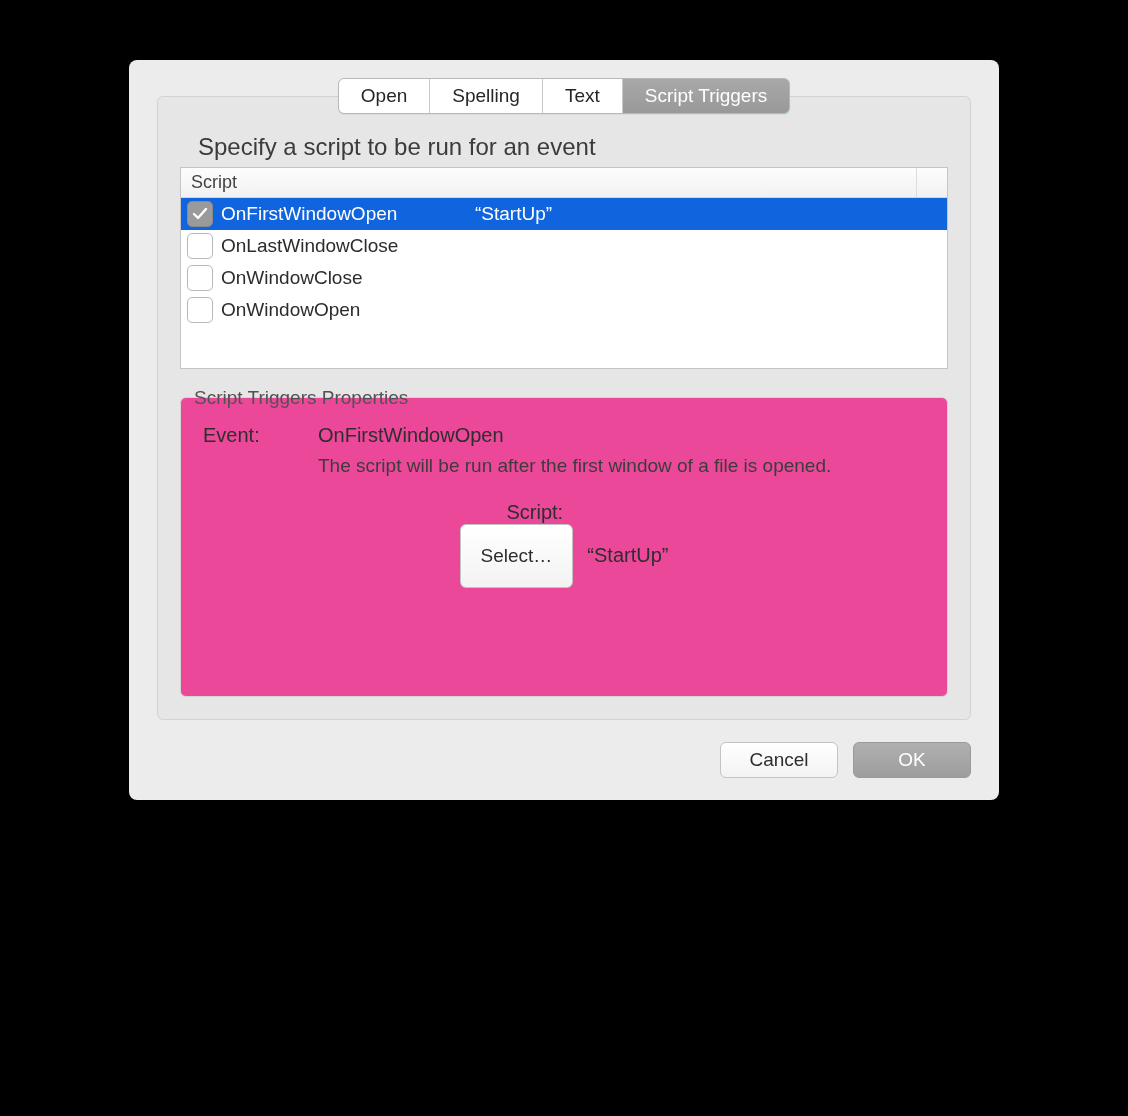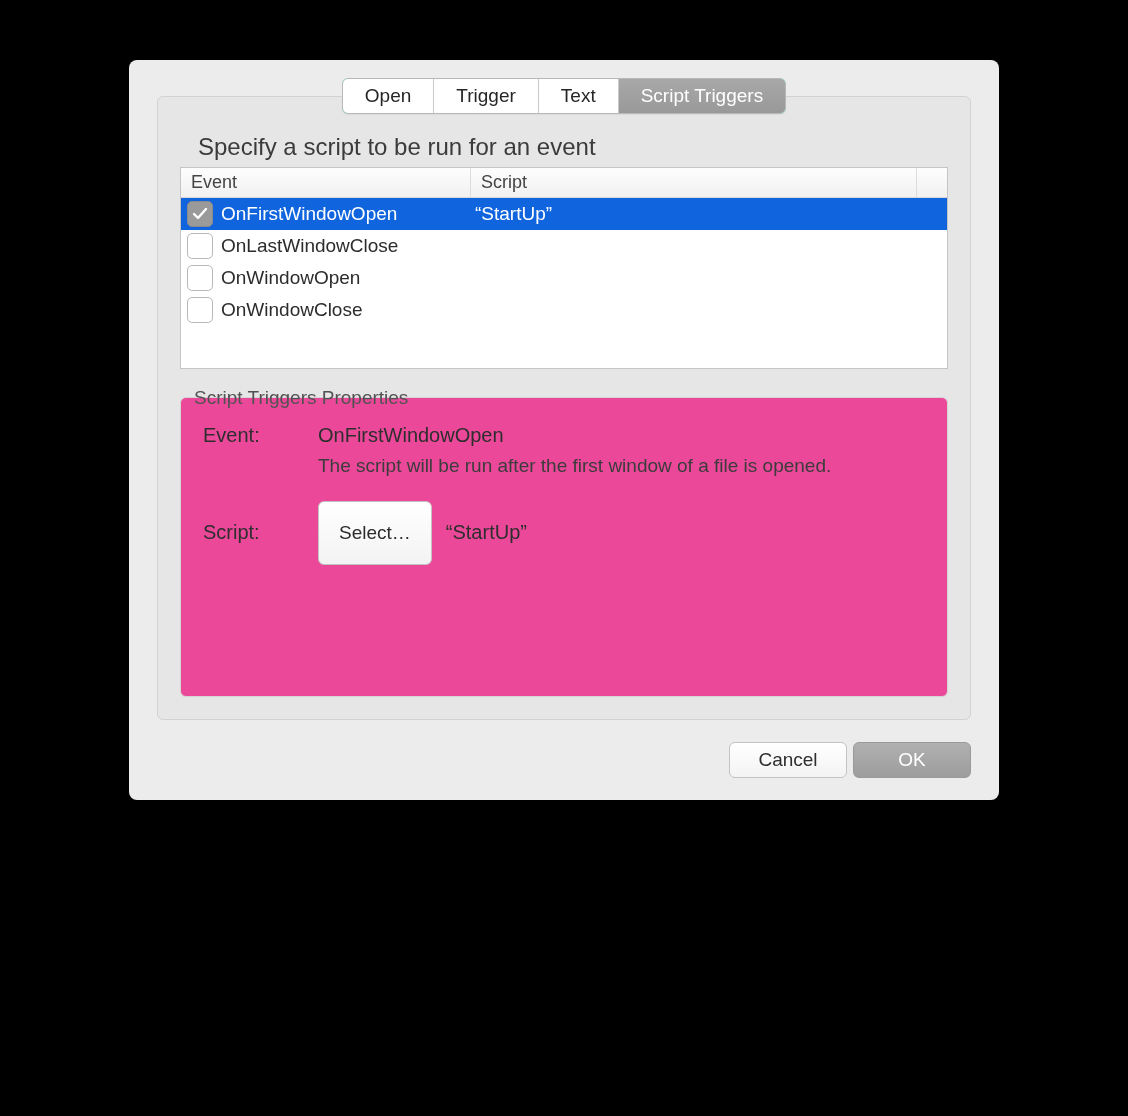--- a/index.html
+++ b/index.html
@@ -155,21 +155,21 @@
       border-radius: 6px;
       padding: 20px 20px;
       font-size: 19px;
       color: #2c2c2c;
       cursor: default;
       margin-right: 14px;
     }
     .footer {
       display: flex;
       justify-content: flex-end;
-      gap: 6px;
+      gap: 15px;
       margin-top: 22px;
     }
     .btn {
       min-width: 118px;
       padding: 6px 18px;
       font-size: 19px;
       border-radius: 6px;
       border: 1px solid #c3c3c3;
       text-align: center;
       cursor: default;
@@ -179,32 +179,31 @@
   </style>
 </head>
 <body>
 
 <div class="window">
   <div class="content">
 
     <div class="tabbar">
       <div class="tabs">
         <div class="tab">Open</div>
-        <div class="tab">Trigger</div>
+        <div class="tab">Spelling</div>
         <div class="tab">Text</div>
         <div class="tab active">Script Triggers</div>
       </div>
     </div>
 
     <div class="panel">
       <div class="instruction">Specify a script to be run for an event</div>
 
       <div class="table-wrap">
         <div class="thead">
-          <div class="col-event">Event</div>
           <div class="col-script">Script</div>
           <div class="col-spacer"></div>
         </div>
         <div class="tbody">
 
           <div class="row selected">
             <div class="chk checked">
               <svg viewBox="0 0 16 16">
                   <path d="M2 8 L6 12 L14 3" stroke="#fff" stroke-width="2.4" fill="none" stroke-linecap="round" stroke-linejoin="round"></path>
                 </svg>
@@ -218,47 +217,47 @@
               
             </div>
             <div class="ev">OnLastWindowClose</div>
             <div class="sc"></div>
           </div>
 
           <div class="row">
             <div class="chk">
               
             </div>
-            <div class="ev">OnWindowOpen</div>
+            <div class="ev">OnWindowClose</div>
             <div class="sc"></div>
           </div>
 
           <div class="row">
             <div class="chk">
               
             </div>
-            <div class="ev">OnWindowClose</div>
+            <div class="ev">OnWindowOpen</div>
             <div class="sc"></div>
           </div>
 
         </div>
       </div>
 
       <div class="props-label">Script Triggers Properties</div>
       <div class="props">
 
         <div class="prow">
           <div class="plabel">Event:</div>
           <div class="pval">
             <div>OnFirstWindowOpen</div>
             <div class="pdesc">The script will be run after the first window of a file is opened.</div>
           </div>
         </div>
 
-        <div class="prow" style="align-items:center;">
+        <div class="prow" style="align-items:center;flex-direction:column;">
           <div class="plabel">Script:</div>
           <div class="pval" style="display:flex;align-items:center;">
             <button class="select-btn">Select…</button>
             <span>“StartUp”</span>
           </div>
         </div>
 
       </div>
     </div>
 

